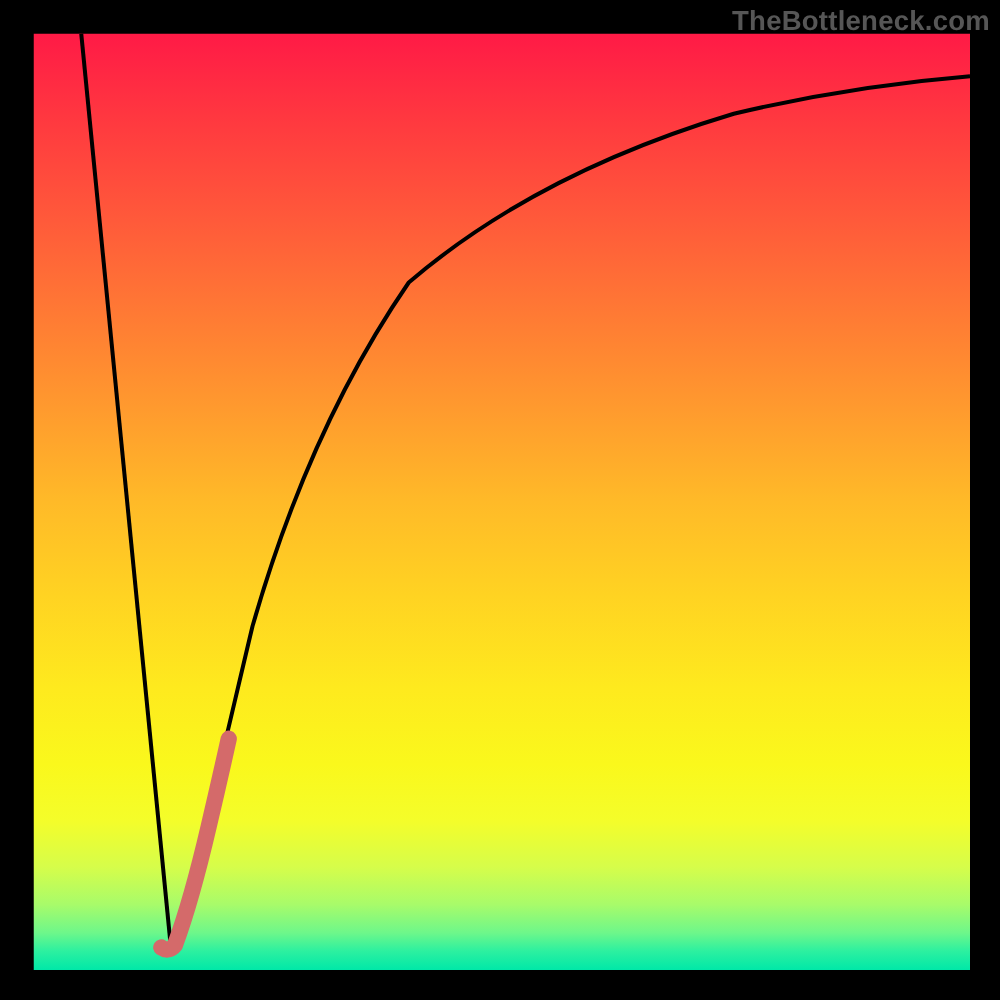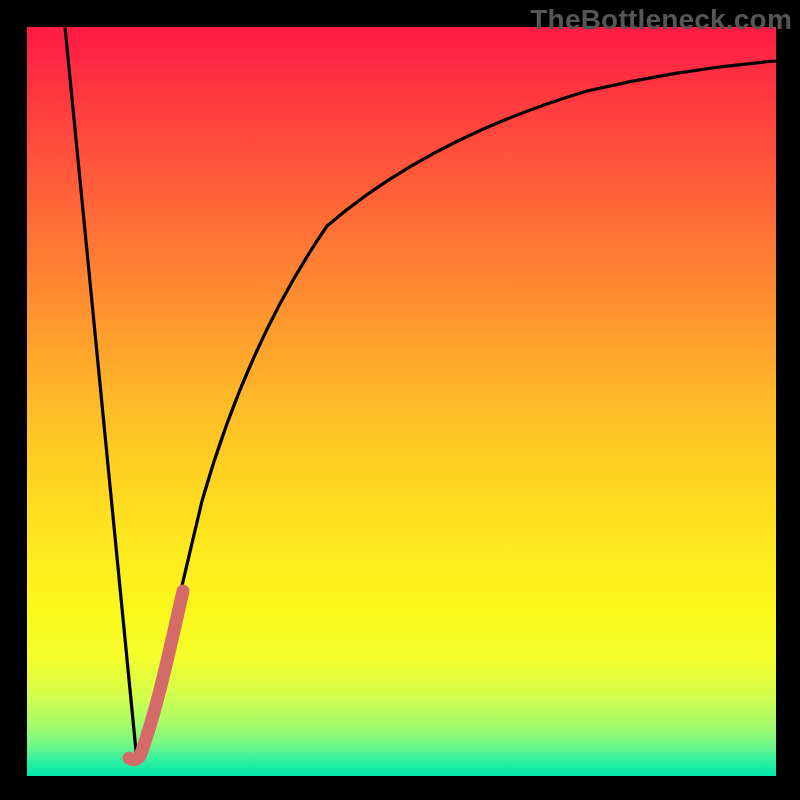--- a/index.html
+++ b/index.html
@@ -33,21 +33,21 @@
       #6ef78a 96%,
       #2cf0a0 98%,
       #00e8a8 100%
     );
   }
   .watermark {
     position: absolute;
     top: 4px;
     right: 8px;
     font-family: Arial, Helvetica, sans-serif;
-    font-size: 28px;
+    font-size: 22px;
     font-weight: 600;
     letter-spacing: 0.2px;
     color: #565656;
     user-select: none;
     text-align: right;
   }
   svg.curves {
     position: absolute;
     left: 0; top: 0;
     width: 100%;

